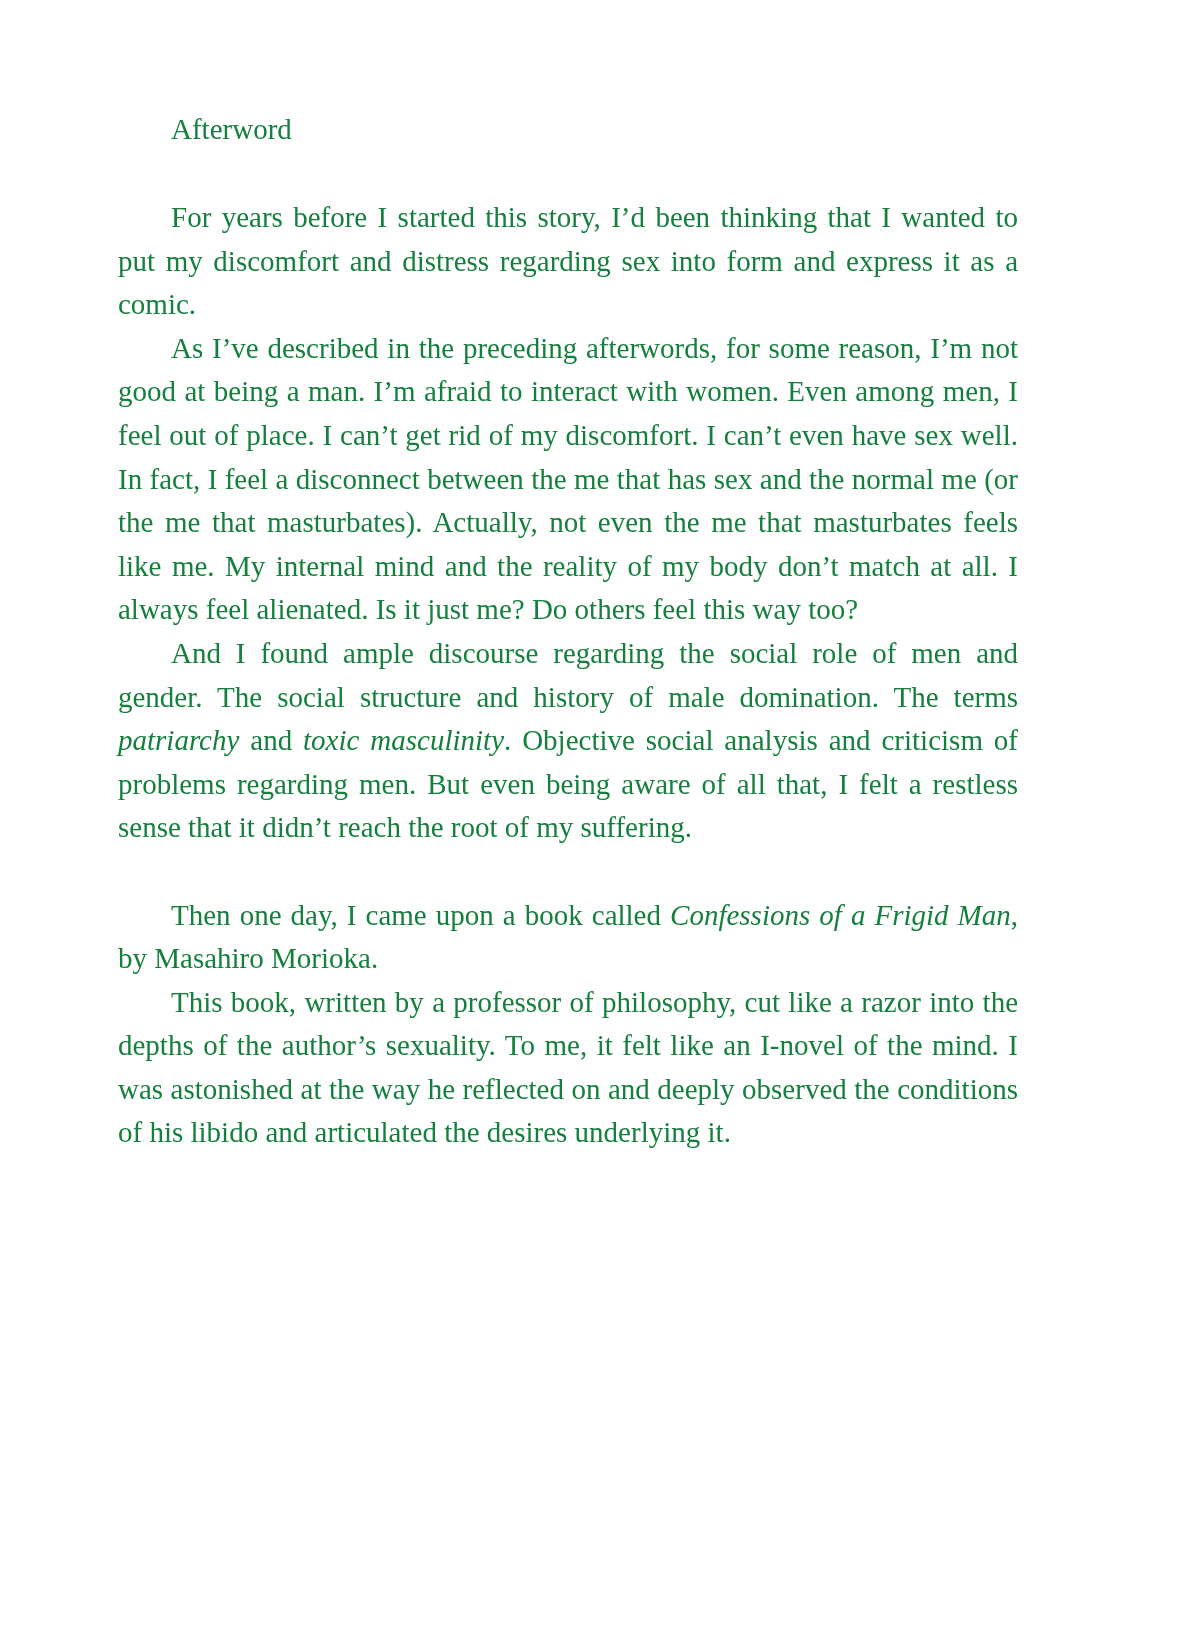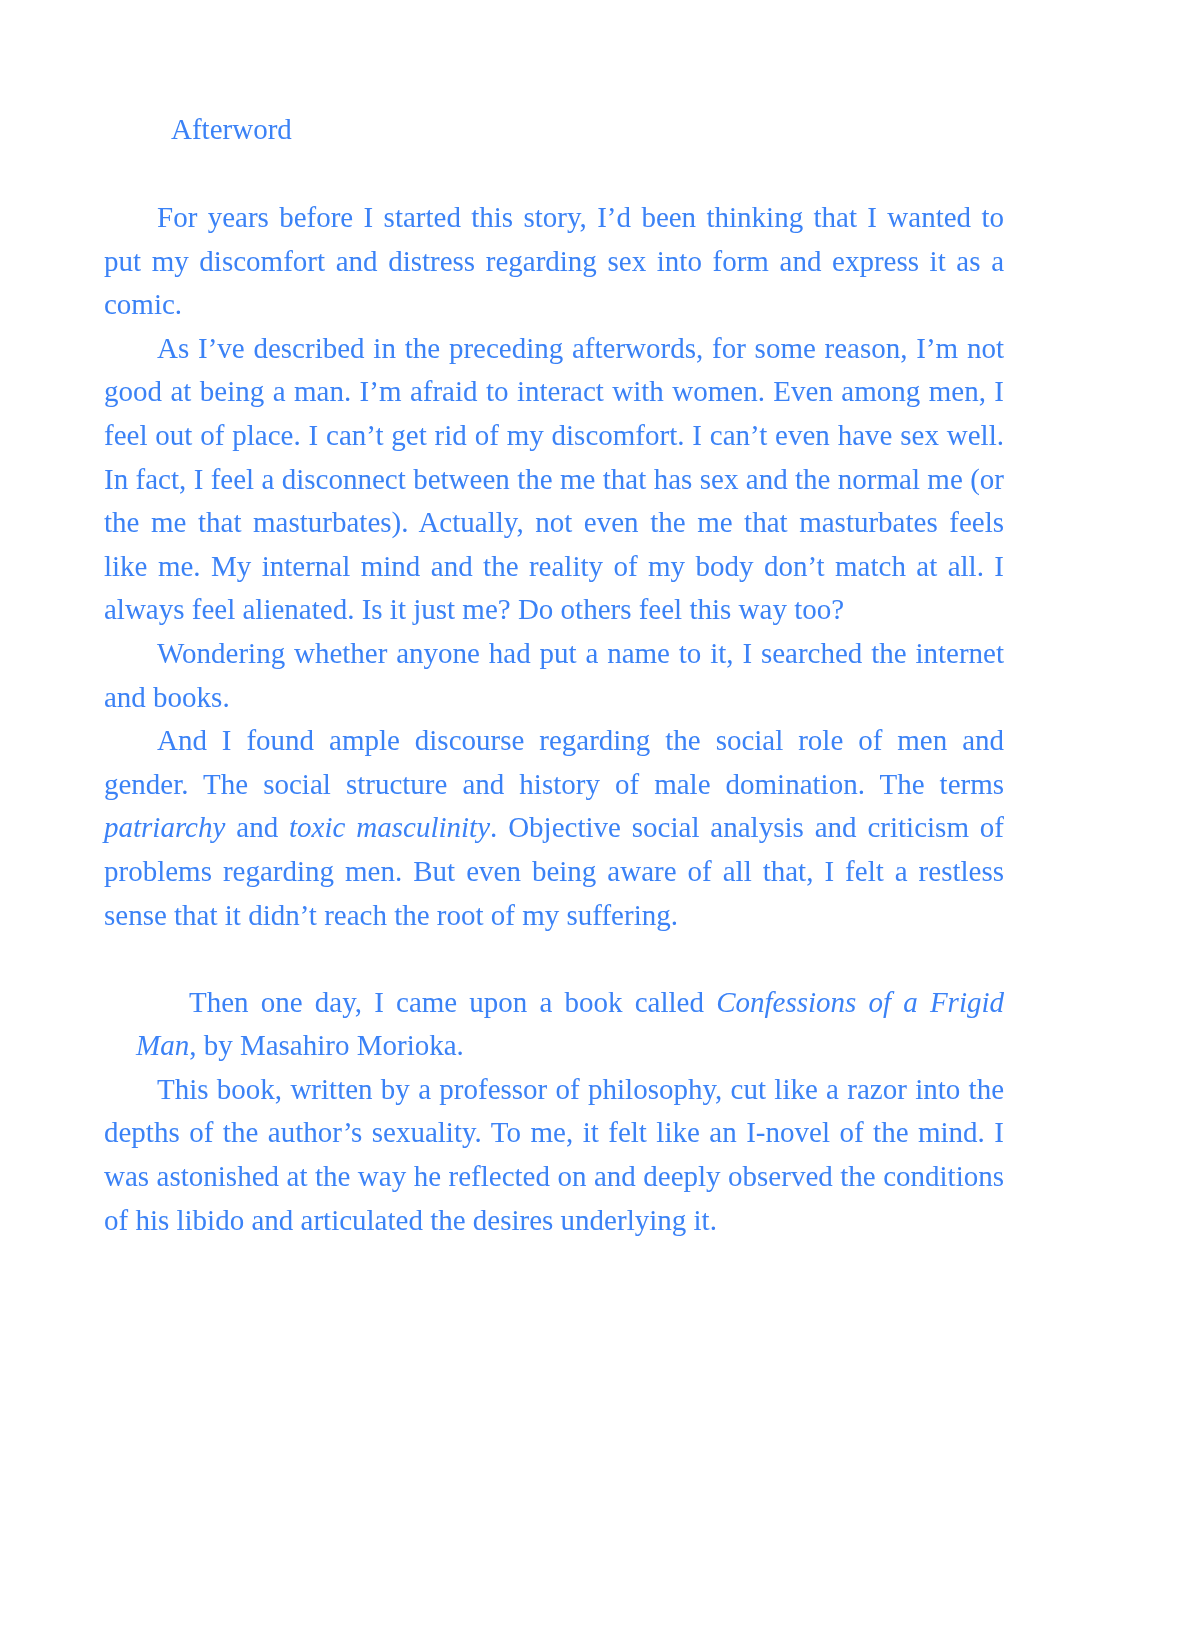--- a/index.html
+++ b/index.html
@@ -1,59 +1,58 @@
 <!DOCTYPE html>
 <html><head>
 <meta charset="utf-8">
 <style>
   html, body { margin: 0; padding: 0; background: #ffffff; }
   body { width: 1200px; height: 1637px; overflow: hidden; }
   .page {
     position: relative;
     width: 996px; height: 1637px;
     background: #ffffff;
-    color: #3b82f6;
+    color: #15803d;
     font-family: "Liberation Serif", "DejaVu Serif", serif;
     font-size: 29px;
     line-height: 43.6px;
   }
   .heading {
     position: absolute;
     left: 171px; top: 108px;
     margin: 0;
     font-weight: normal;
     font-size: 29px;
     line-height: 43px;
   }
   .body-text {
     position: absolute;
-    left: 104px; top: 196px;
+    left: 118px; top: 196px;
     width: 900px;
   }
   .para {
     margin: 0;
     text-indent: 53px;
     text-align: justify;
     text-align-last: left;
   }
-  .para.gap { margin-top: 43.6px; margin-left: 32px; }
+  .para.gap { margin-top: 43.6px; }
   em { }
 </style>
 </head>
 <body>
 
 <div class="page">
   <h1 class="heading">Afterword</h1>
 
   <div class="body-text">
     <p class="para"><span>For years before I started this story, I’d been thinking that I wanted to put my discomfort and distress regarding sex into form and express it as a comic.</span></p>
 
     <p class="para"><span>As I’ve described in the preceding afterwords, for some reason, I’m not good at being a man. I’m afraid to interact with women. Even among men, I feel out of place. I can’t get rid of my discomfort. I can’t even have sex well. In fact, I feel a disconnect between the me that has sex and the normal me (or the me that masturbates). Actually, not even the me that masturbates feels like me. My internal mind and the reality of my body don’t match at all. I always feel alienated. Is it just me? Do others feel this way too?</span></p>
 
-    <p class="para"><span>Wondering whether anyone had put a name to it, I searched the internet and books.</span></p>
 
     <p class="para"><span>And I found ample discourse regarding the social role of men and gender. The social structure and history of male domination. The terms </span><em>patriarchy</em><span> and </span><em>toxic masculinity</em><span>. Objective social analysis and criticism of problems regarding men. But even being aware of all that, I felt a restless sense that it didn’t reach the root of my suffering.</span></p>
 
 
     <p class="para gap"><span>Then one day, I came upon a book called </span><em>Confessions of a Frigid Man</em><span>, by Masahiro Morioka.</span></p>
 
     <p class="para"><span>This book, written by a professor of philosophy, cut like a razor into the depths of the author’s sexuality. To me, it felt like an I-novel of the mind. I was astonished at the way he reflected on and deeply observed the conditions of his libido and articulated the desires underlying it.</span></p>
   </div>
 </div>
 

